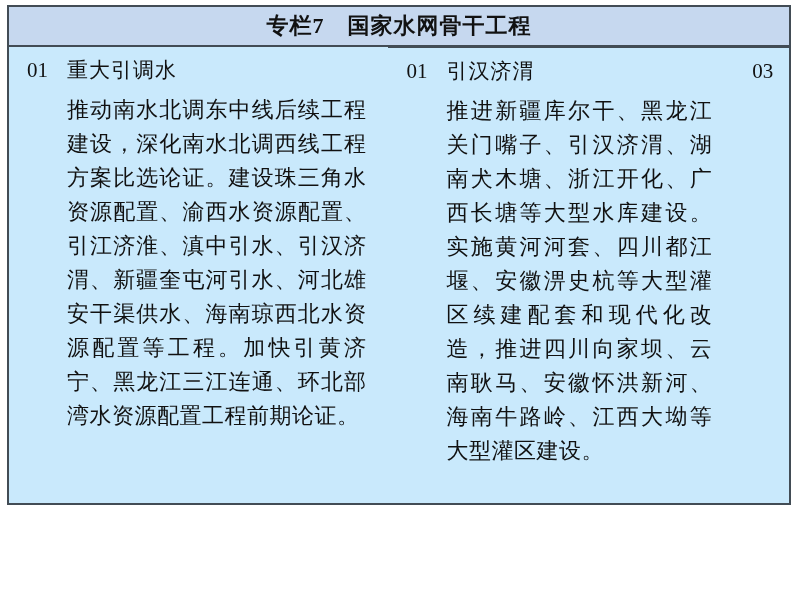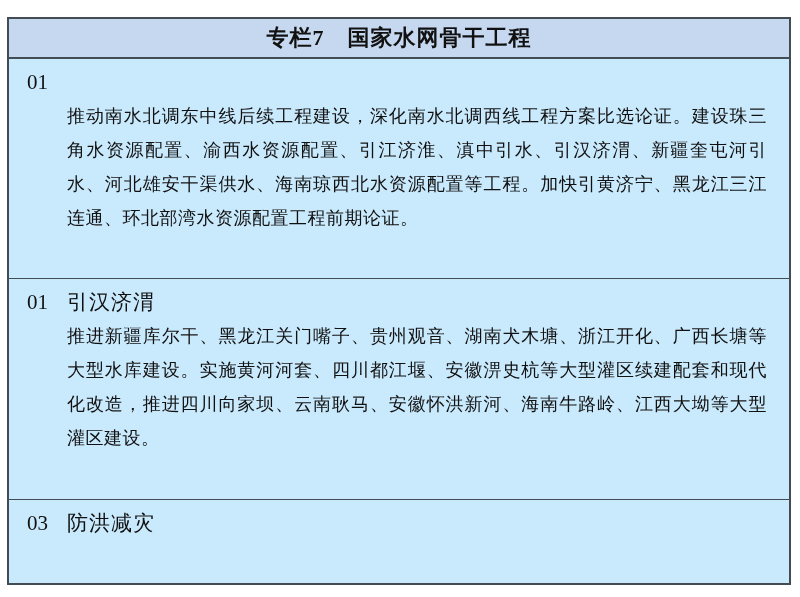--- a/index.html
+++ b/index.html
@@ -15,23 +15,23 @@
     padding: 0;
     width: 800px;
     height: 597px;
     background: var(--page-bg);
     font-family: "Liberation Serif", "DejaVu Serif", serif;
     color: var(--text);
   }
   .panel {
     position: absolute;
     left: 7px;
-    top: 17px;
+    top: 5px;
     width: 784px;
-    height: 568px;
+    height: 500px;
     border: 2px solid var(--border);
     display: flex;
     flex-direction: column;
     overflow: hidden;
   }
   .panel-header {
     flex: 0 0 40px;
     background: var(--header-bg);
     border-bottom: 2px solid var(--border);
     display: flex;
@@ -40,21 +40,21 @@
   }
   .panel-title {
     font-size: 22px;
     font-weight: bold;
     letter-spacing: 1px;
   }
   .panel-body {
     flex: 1 1 auto;
     background: var(--body-bg);
     display: flex;
-    flex-direction: column;
+    flex-direction: row;
     overflow: hidden;
     justify-content: flex-end;
   }
   .entry {
     flex: 1 1 auto;
     padding: 6px 22px 4px 18px;
     overflow: hidden;
   }
   .entry + .entry {
     border-top: 1.5px solid var(--border);
@@ -66,52 +66,54 @@
     line-height: 34px;
   }
   .entry-num {
     flex: 0 0 28px;
     margin-right: 12px;
   }
   .entry-heading {
     letter-spacing: 1px;
   }
   .entry-text {
-    margin: 0 0 0 40px;
-    font-size: 18px;
+    margin: 8px 0 0 40px;
+    font-size: 22px;
     line-height: 34px;
     text-align: justify;
     text-justify: inter-ideograph;
     letter-spacing: 0.5px;
+    font-family: Liberation Mono, monospace;
   }
 </style>
 </head>
 <body>
 
 <div class="panel">
 
   <div class="panel-header">
     <span class="panel-title">专栏7　国家水网骨干工程</span>
   </div>
 
   <div class="panel-body">
 
     <section class="entry">
       <div class="entry-head">
         <span class="entry-num">01</span>
+        <span class="entry-heading">重大引调水</span>
       </div>
       <p class="entry-text">推动南水北调东中线后续工程建设，深化南水北调西线工程方案比选论证。建设珠三角水资源配置、渝西水资源配置、引江济淮、滇中引水、引汉济渭、新疆奎屯河引水、河北雄安干渠供水、海南琼西北水资源配置等工程。加快引黄济宁、黑龙江三江连通、环北部湾水资源配置工程前期论证。</p>
     </section>
 
     <section class="entry">
       <div class="entry-head">
         <span class="entry-num">01</span>
         <span class="entry-heading">引汉济渭</span>
       </div>
-      <p class="entry-text">推进新疆库尔干、黑龙江关门嘴子、贵州观音、湖南犬木塘、浙江开化、广西长塘等大型水库建设。实施黄河河套、四川都江堰、安徽淠史杭等大型灌区续建配套和现代化改造，推进四川向家坝、云南耿马、安徽怀洪新河、海南牛路岭、江西大坳等大型灌区建设。</p>
+      <p class="entry-text">推进新疆库尔干、黑龙江关门嘴子、引汉济渭、湖南犬木塘、浙江开化、广西长塘等大型水库建设。实施黄河河套、四川都江堰、安徽淠史杭等大型灌区续建配套和现代化改造，推进四川向家坝、云南耿马、安徽怀洪新河、海南牛路岭、江西大坳等大型灌区建设。</p>
     </section>
 
     <section class="entry">
       <div class="entry-head">
         <span class="entry-num">03</span>
         <span class="entry-heading">防洪减灾</span>
       </div>
     </section>
 
   </div>

